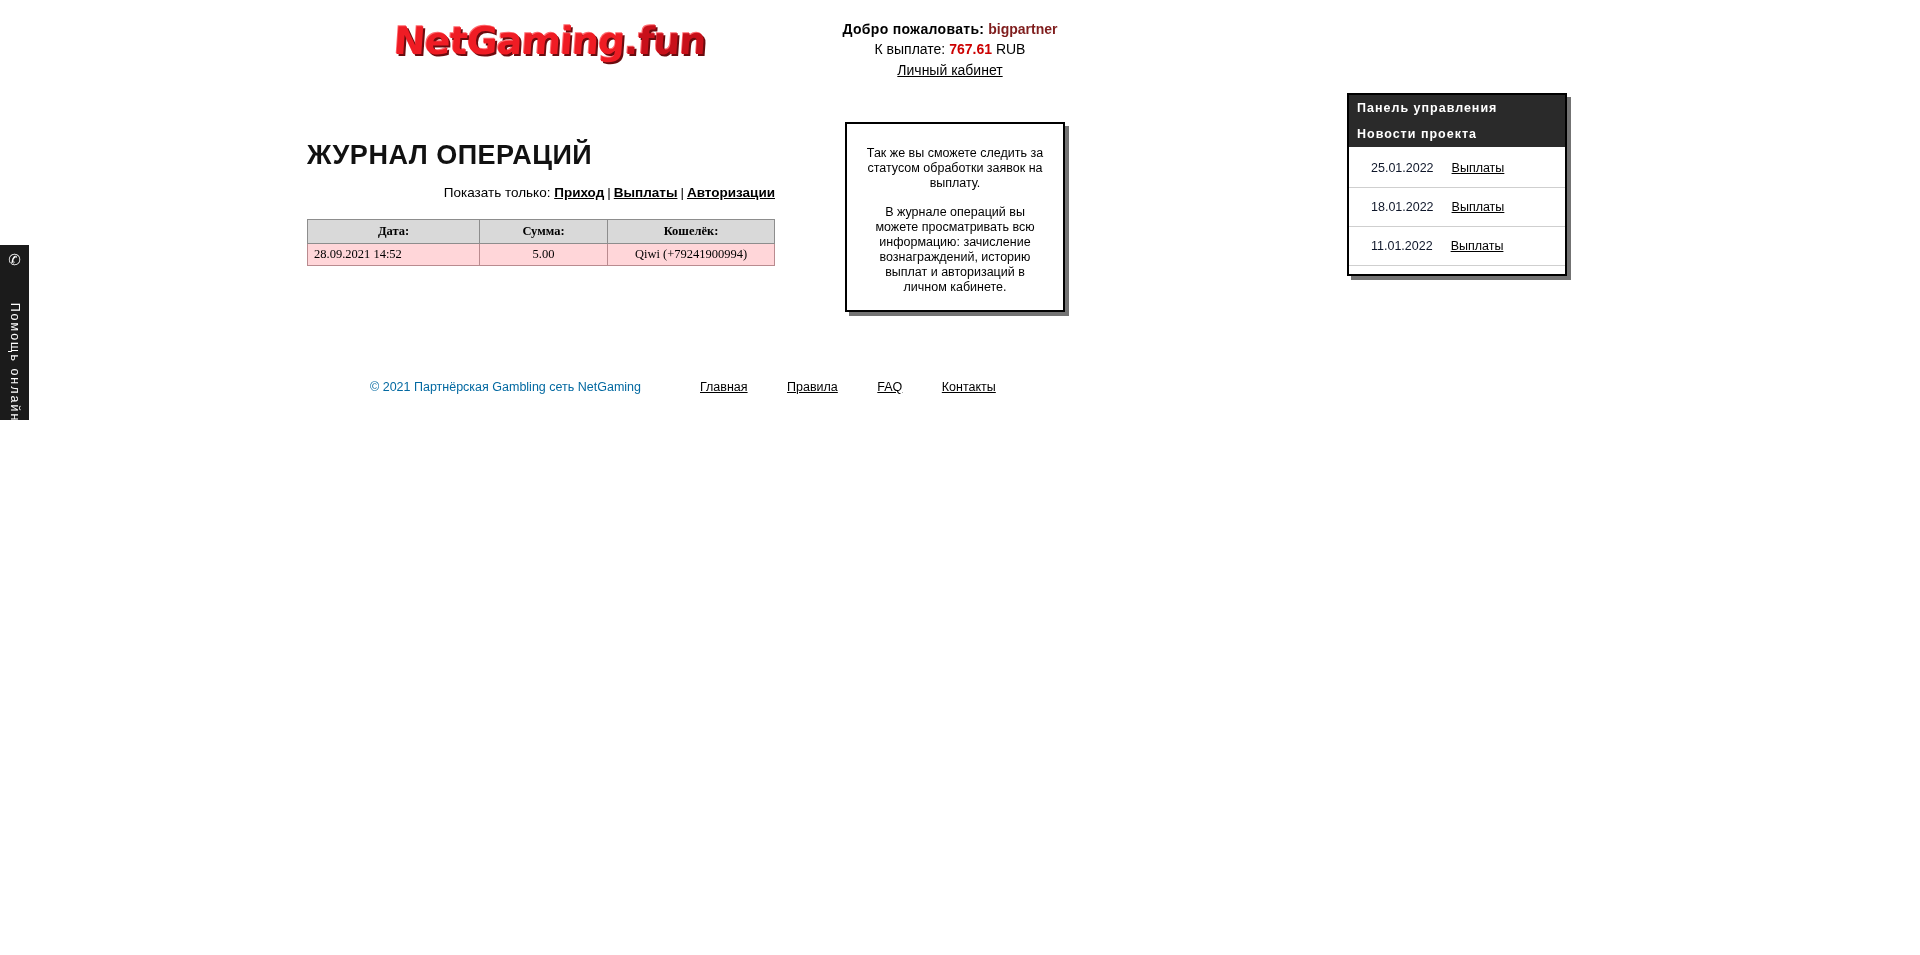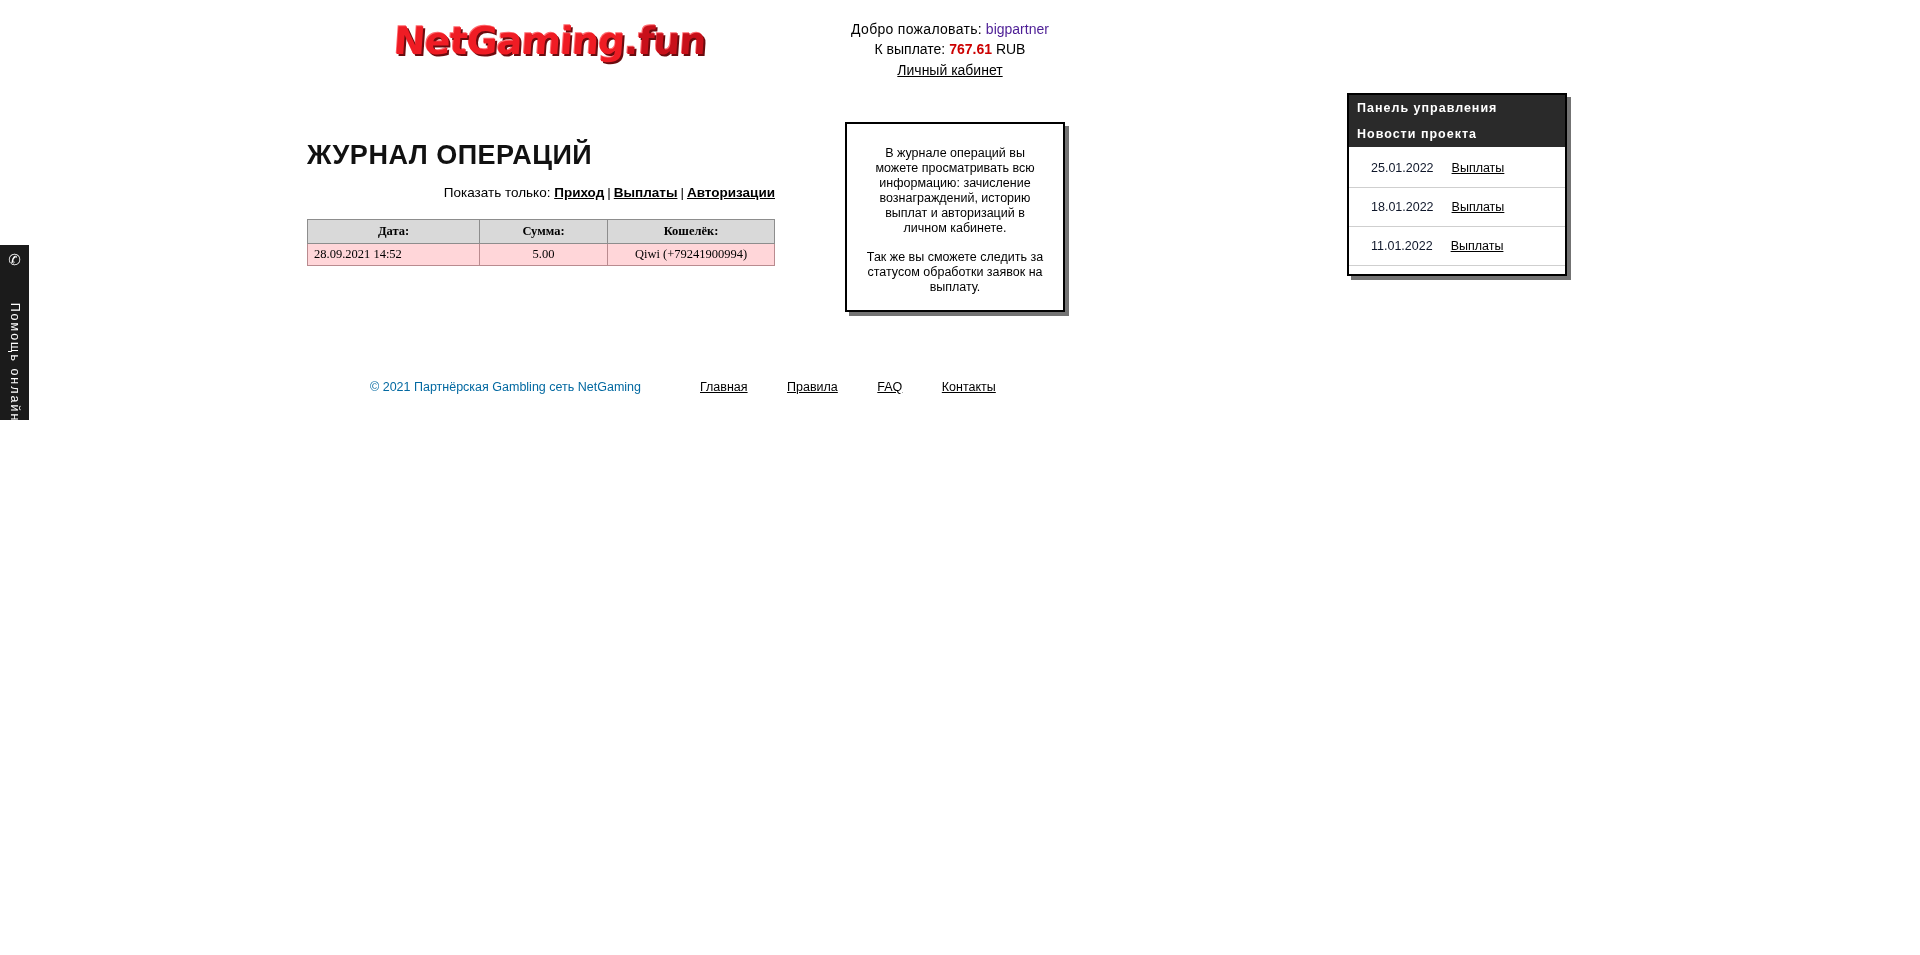--- a/index.html
+++ b/index.html
@@ -37,22 +37,22 @@
   
   .welcome {
     position: absolute;
     left: 790px;
     top: 20px;
     width: 320px;
     text-align: center;
     font-size: 14px;
     line-height: 18px;
   }
-  .welcome .greet { font-weight: normal; letter-spacing: 0.3px; }
-  .welcome .user { color: #4c1d95; font-weight: normal; }
+  .welcome .greet { font-weight: bold; letter-spacing: 0.3px; }
+  .welcome .user { color: #7f1d1d; font-weight: bold; }
   .welcome .payout-row { margin-top: 2px; }
   .welcome .payout-amount { color: #cc0000; font-weight: bold; }
   .welcome .cabinet {
     display: inline-block;
     margin-top: 3px;
     color: #000;
     text-decoration: underline;
     cursor: pointer;
   }
 
@@ -264,22 +264,22 @@
   <tbody>
     <tr>
       <td class="c-date">28.09.2021 14:52</td>
       <td class="c-sum">5.00</td>
       <td class="c-wal">Qiwi (+79241900994)</td>
     </tr>
   </tbody>
 </table>
 
 <div class="info-box">
+  <p>Так же вы сможете следить за статусом обработки заявок на выплату.</p>
   <p>В журнале операций вы можете просматривать всю информацию: зачисление вознаграждений, историю выплат и авторизаций в личном кабинете.</p>
-  <p>Так же вы сможете следить за статусом обработки заявок на выплату.</p>
 </div>
 
 <div class="copyright">© 2021 Партнёрская Gambling сеть NetGaming</div>
 <div class="footer-nav">
   <a>Главная</a>
   <a>Правила</a>
   <a>FAQ</a>
   <a>Контакты</a>
 </div>
 

